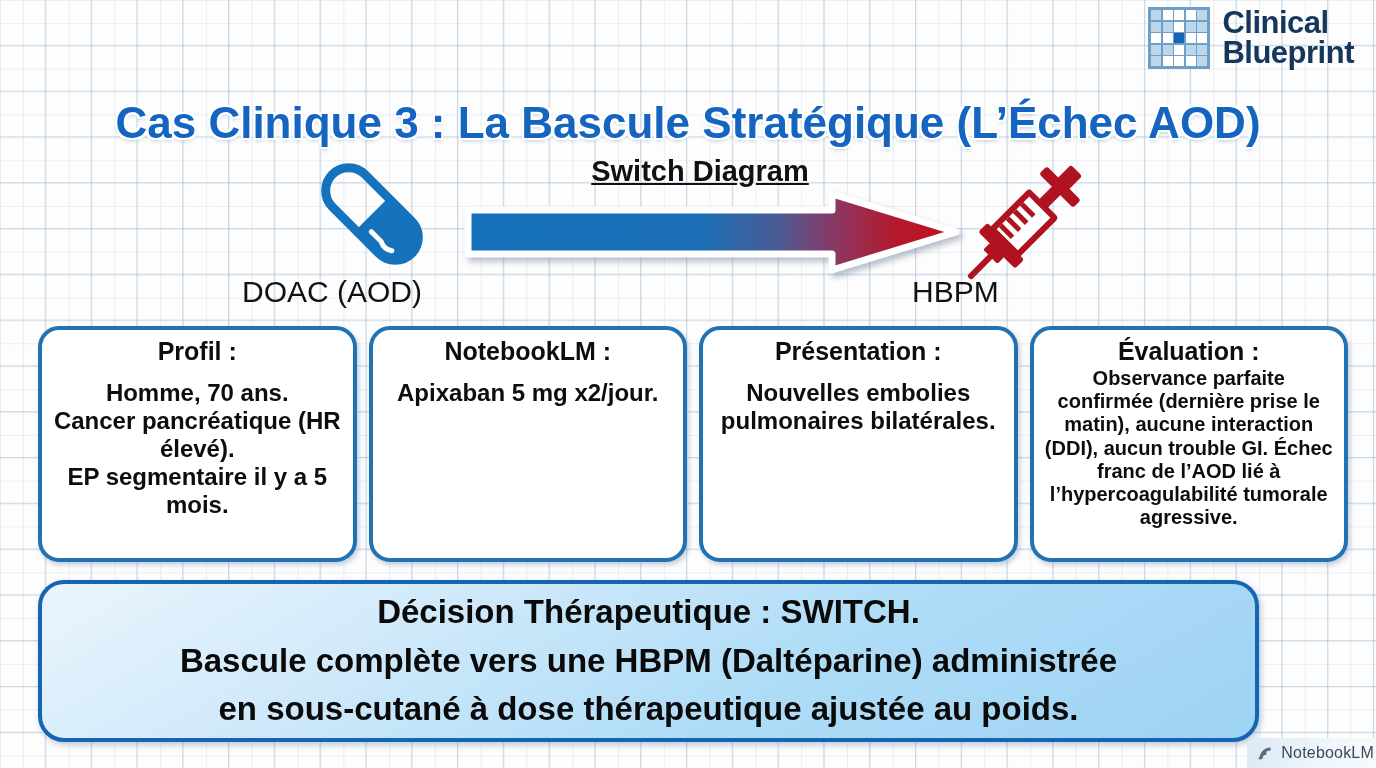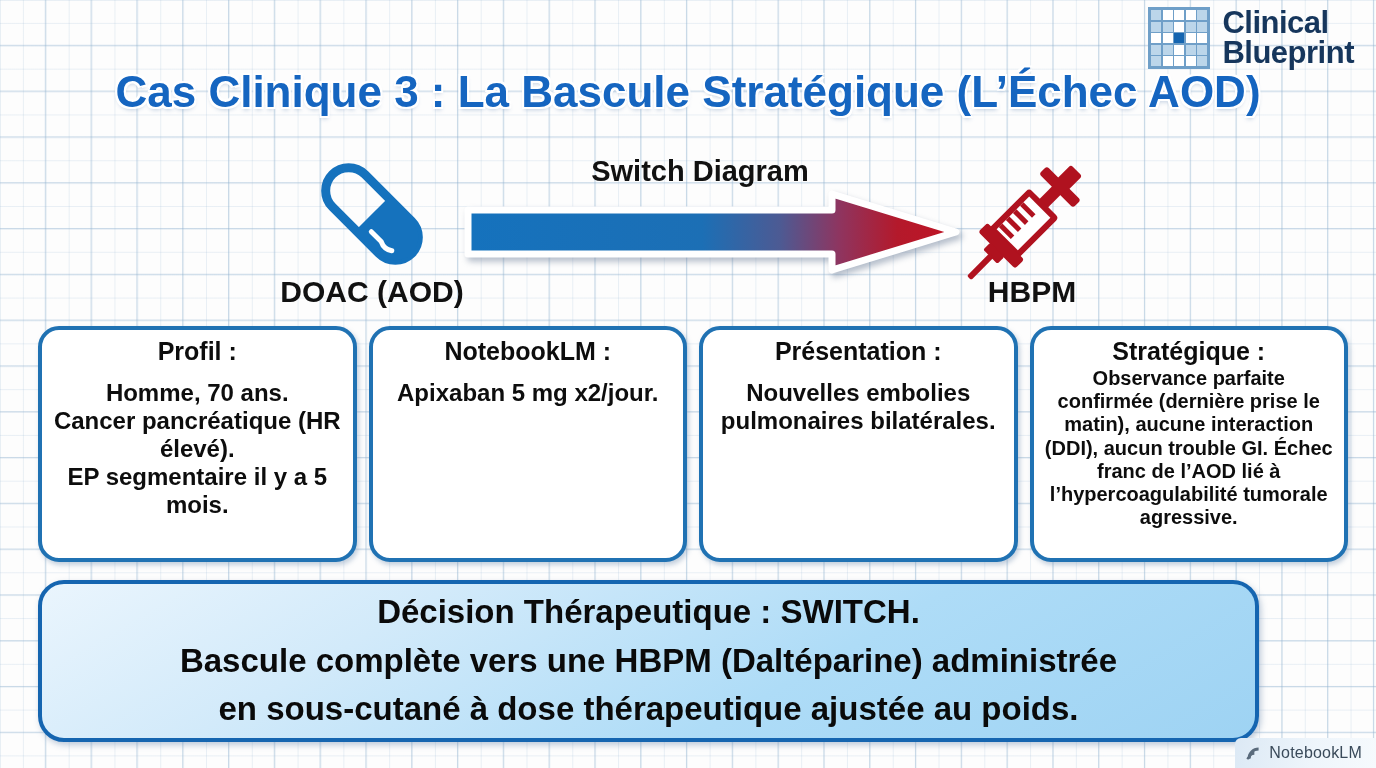--- a/index.html
+++ b/index.html
@@ -63,21 +63,21 @@
     font-size: 31px;
     font-weight: bold;
     line-height: 0.97;
     color: #16365c;
     letter-spacing: -0.5px;
   }
 
   
   #title {
     position: absolute;
-    top: 67px;
+    top: 98px;
     left: 0;
     width: 1376px;
     text-align: center;
     font-size: 44px;
     font-weight: bold;
     color: #1565c0;
     letter-spacing: 0px;
     text-shadow:
       2px 2px 0 #ffffff, -2px 2px 0 #ffffff, 2px -2px 0 #ffffff,
       -2px -2px 0 #ffffff, 0 3px 4px rgba(120,150,190,0.45);
@@ -88,20 +88,21 @@
   #switch-label {
     position: absolute;
     top: 155px;
     left: 470px;
     width: 460px;
     text-align: center;
     font-size: 29px;
     font-weight: bold;
     color: #111111;
     z-index: 4;
+    text-decoration: underline;
   }
   #arrow-wrap {
     position: absolute;
     top: 188px;
     left: 462px;
     width: 500px;
     height: 88px;
     z-index: 3;
     filter: drop-shadow(3px 4px 3px rgba(90,110,140,0.45));
   }
@@ -117,23 +118,22 @@
     position: absolute;
     top: 148px;
     left: 962px;
     width: 140px;
     height: 134px;
     z-index: 4;
   }
   .end-label {
     position: absolute;
     font-size: 30px;
-    font-weight: bold;
+    font-weight: normal;
     color: #111111;
-    text-align: center;
     z-index: 4;
   }
   #label-left  { top: 275px; left: 242px; width: 260px; }
   #label-right { top: 275px; left: 912px; width: 240px; }
 
   
   #cards {
     position: absolute;
     top: 326px;
     left: 38px;
@@ -197,21 +197,21 @@
     white-space: pre-line;
     padding: 0 20px;
   }
 
   
   #watermark {
     position: absolute;
     right: 0px;
     bottom: 0px;
     height: 30px;
-    padding: 0 14px 0 10px;
+    padding: 0 2px 0 10px;
     display: flex;
     align-items: center;
     gap: 7px;
     background: linear-gradient(100deg, #dce9f5 0%, #eef5fb 55%, #f6fafd 100%);
     border-top-left-radius: 6px;
     z-index: 8;
   }
   #watermark span {
     font-size: 16px;
     color: #3a4a5a;
@@ -312,21 +312,21 @@
     </div>
     <div class="card spaced">
       <div class="card-title">NotebookLM :</div>
       <div class="card-body">Apixaban 5 mg x2/jour.</div>
     </div>
     <div class="card spaced">
       <div class="card-title">Présentation :</div>
       <div class="card-body">Nouvelles embolies pulmonaires bilatérales.</div>
     </div>
     <div class="card compact">
-      <div class="card-title">Stratégique :</div>
+      <div class="card-title">Évaluation :</div>
       <div class="card-body">Observance parfaite confirmée (dernière prise le matin), aucune interaction (DDI), aucun trouble GI. Échec franc de l’AOD lié à l’hypercoagulabilité tumorale agressive.</div>
     </div>
   </div>
 
   <div id="banner">
     <div id="banner-text">Décision Thérapeutique : SWITCH.
 Bascule complète vers une HBPM (Daltéparine) administrée
 en sous-cutané à dose thérapeutique ajustée au poids.</div>
   </div>
 

